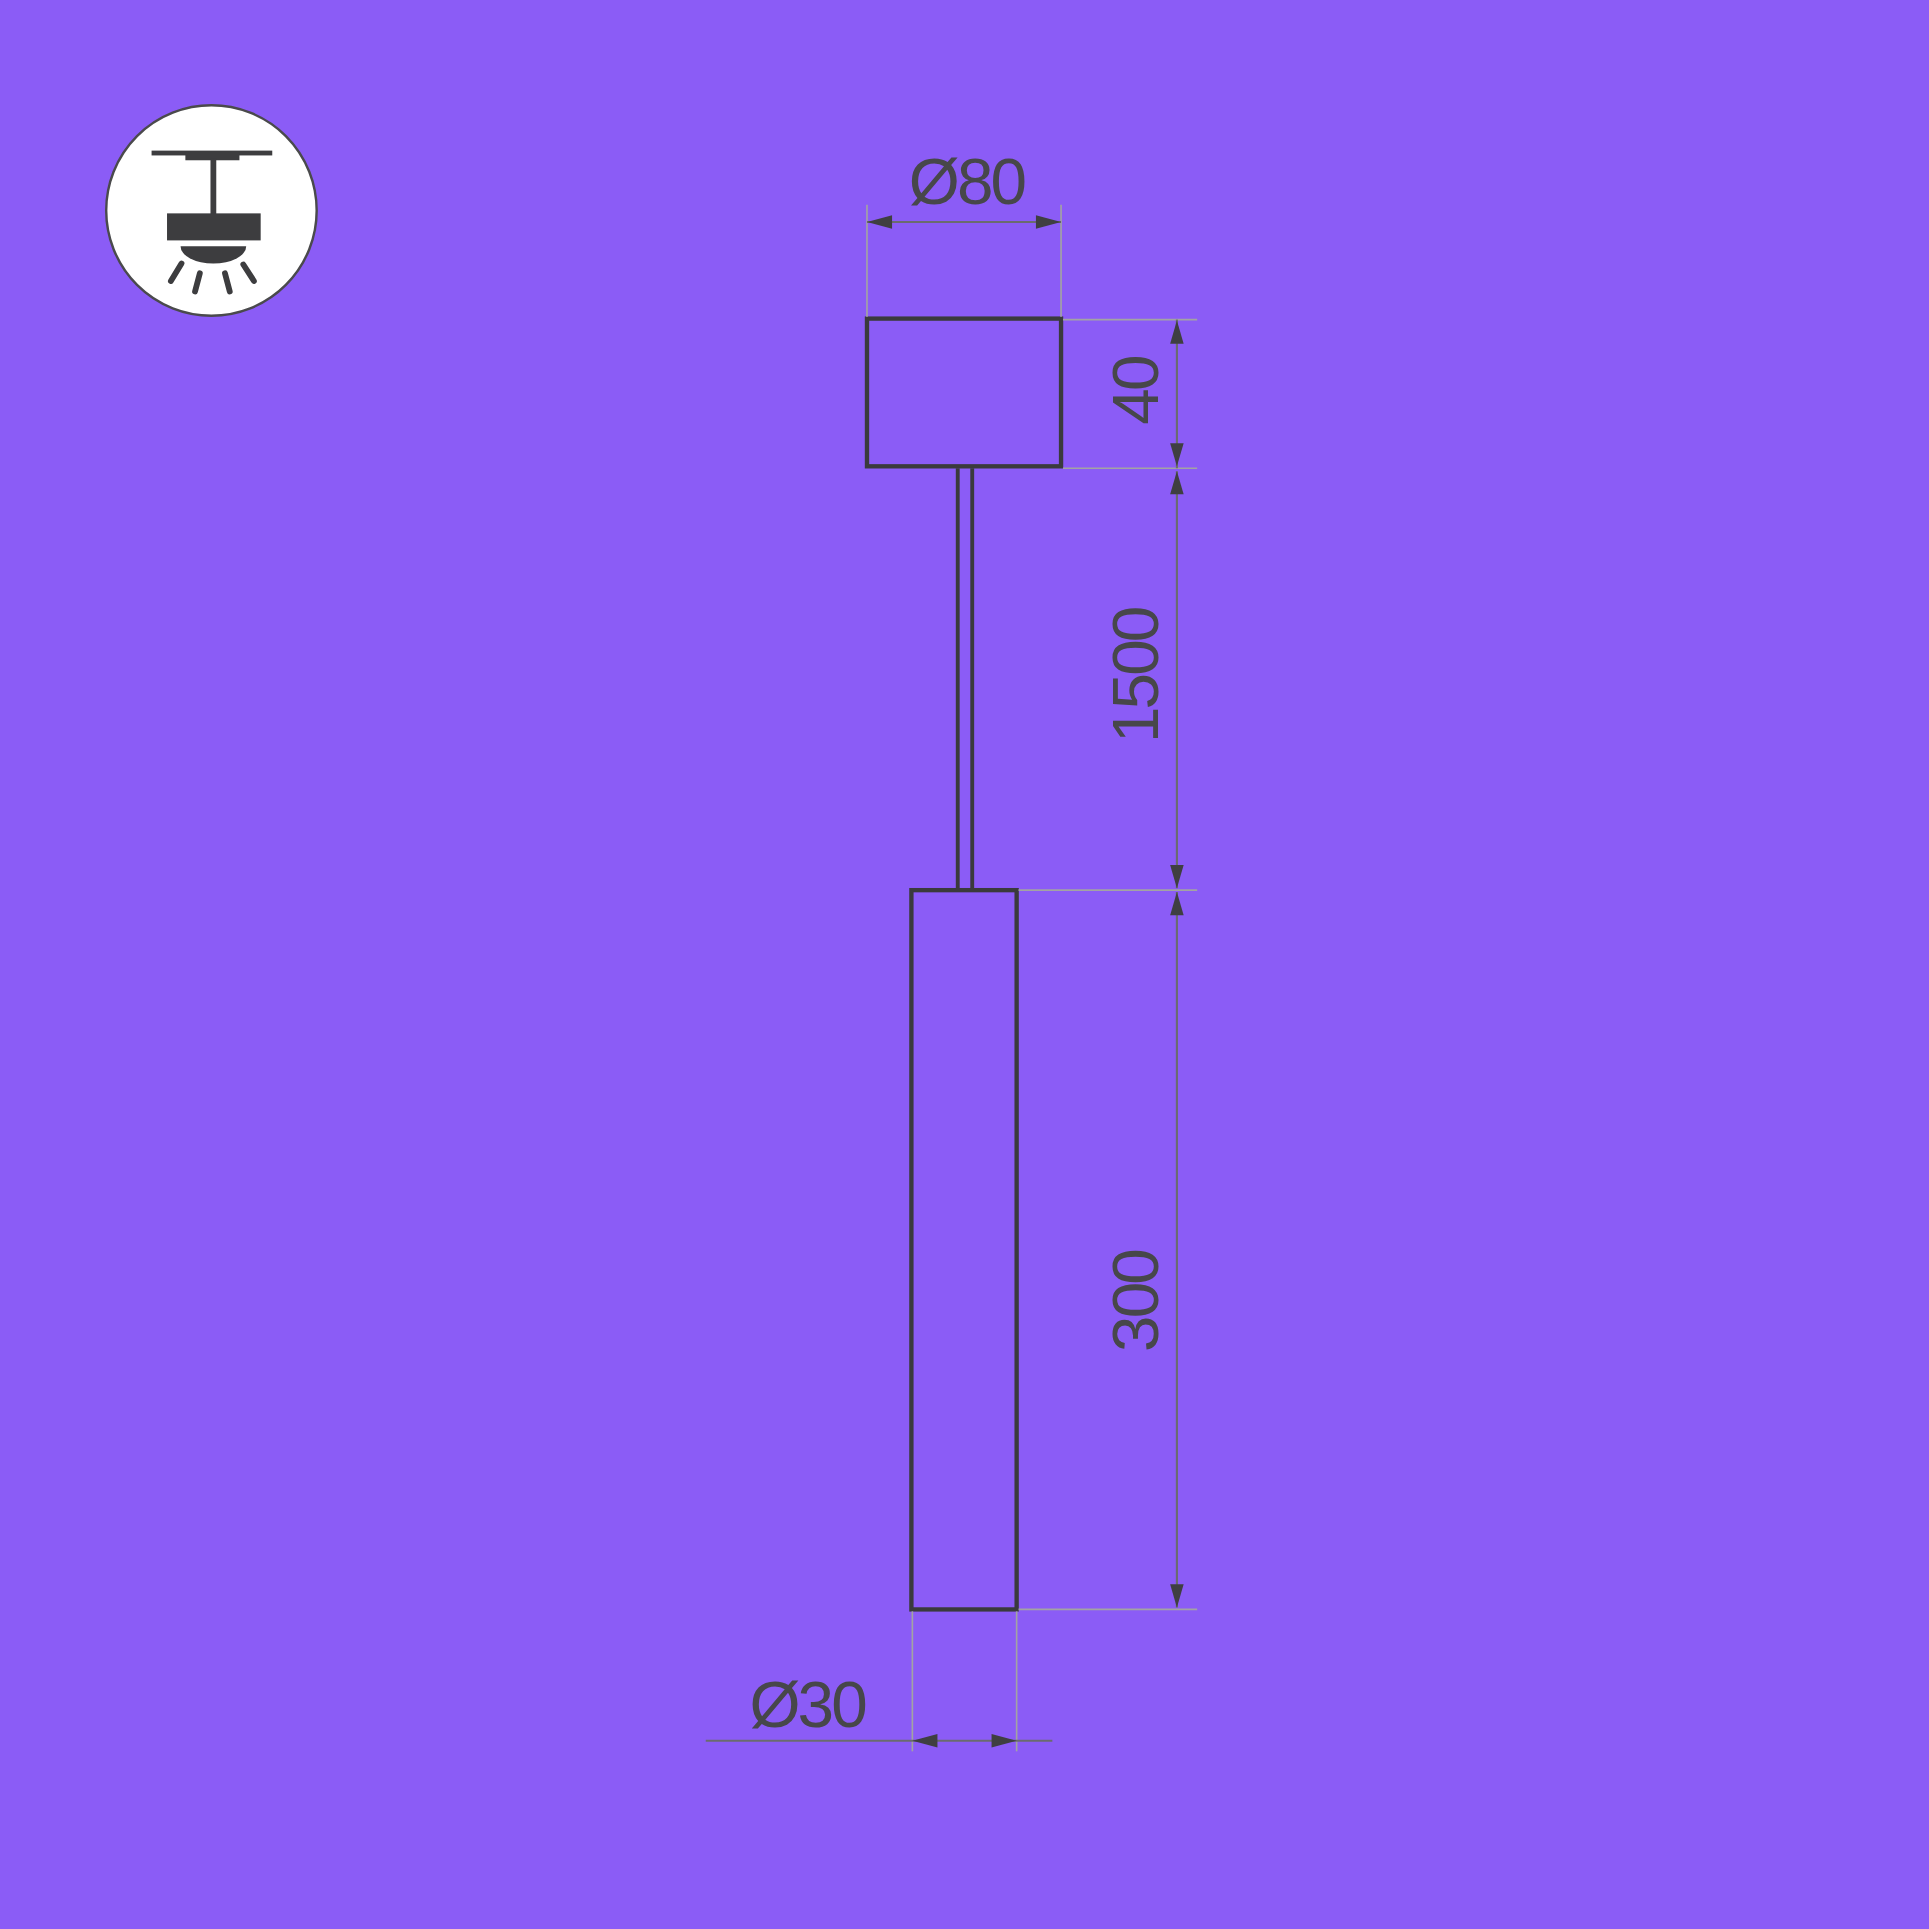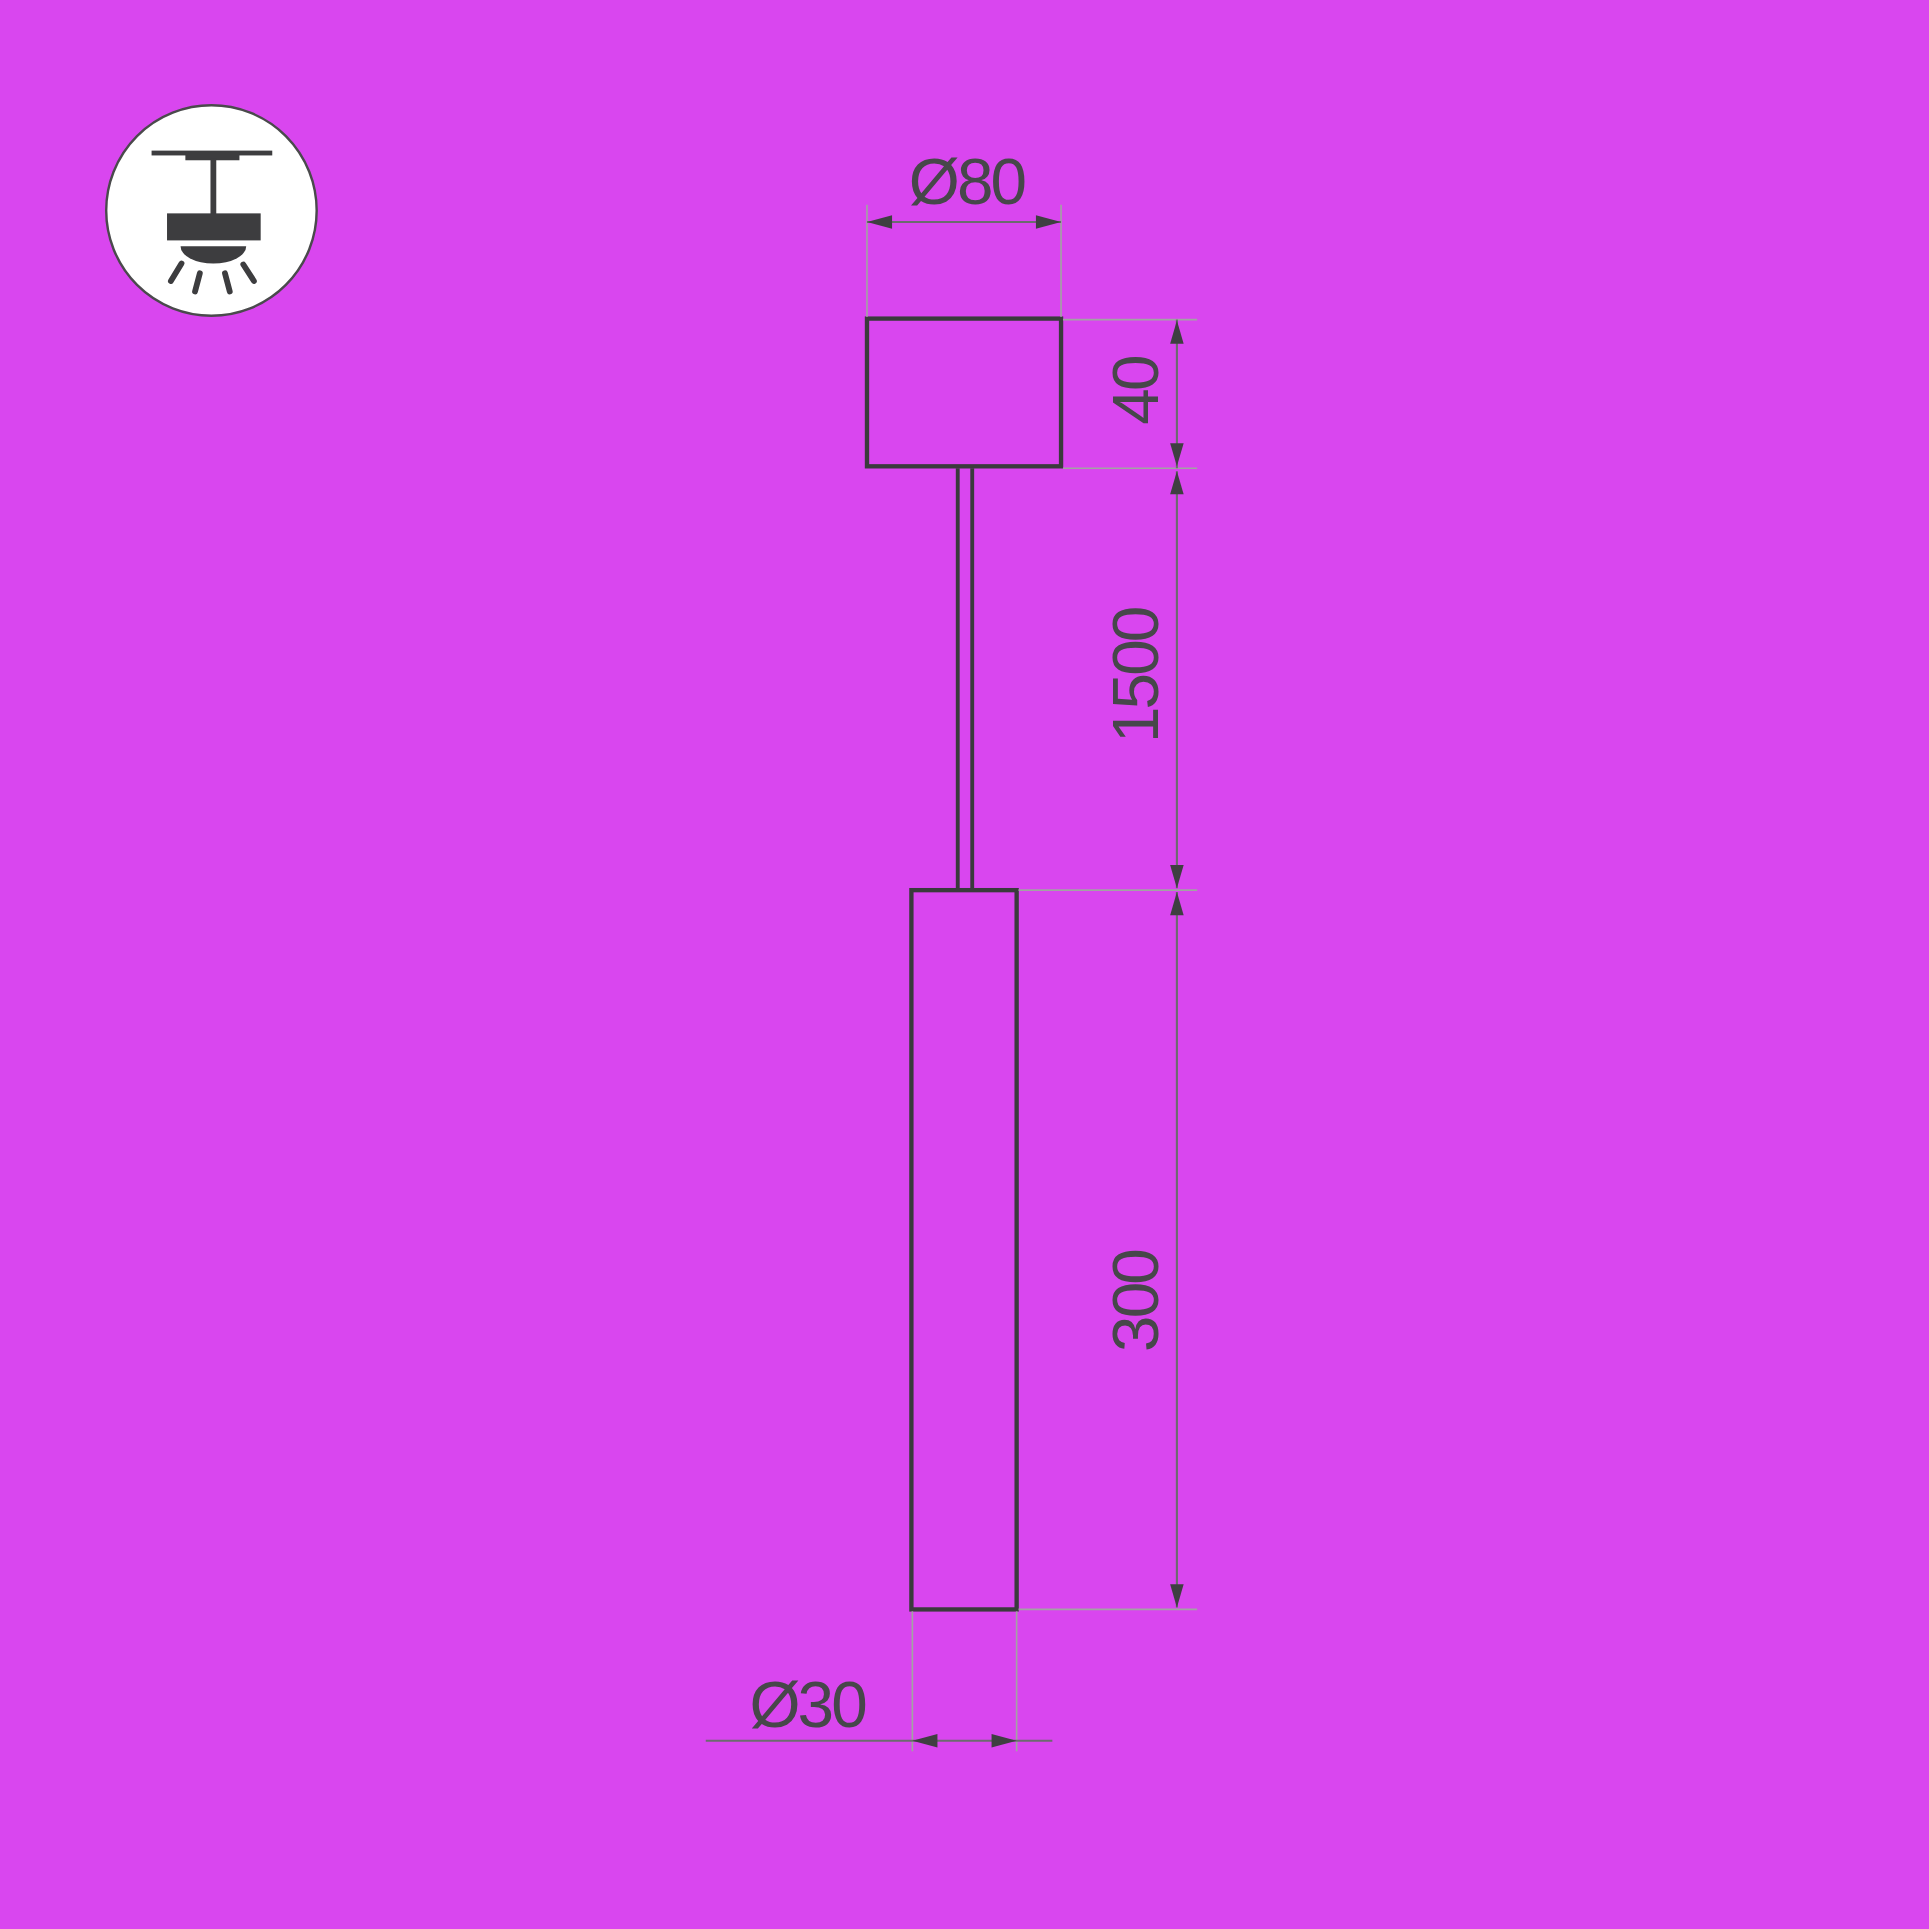--- a/index.html
+++ b/index.html
@@ -4,21 +4,21 @@
 <style>
   html, body {
     margin: 0;
     padding: 0;
     background: #ffffff;
   }
   .canvas {
     position: relative;
     width: 1929px;
     height: 1929px;
-    background: #d946ef;
+    background: #8b5cf6;
     overflow: hidden;
   }
   svg { display: block; }
   .shape {
     fill: none;
     stroke: #3a3a3c;
     stroke-width: 4.5;
   }
   .cable {
     stroke: #3a3a3c;

